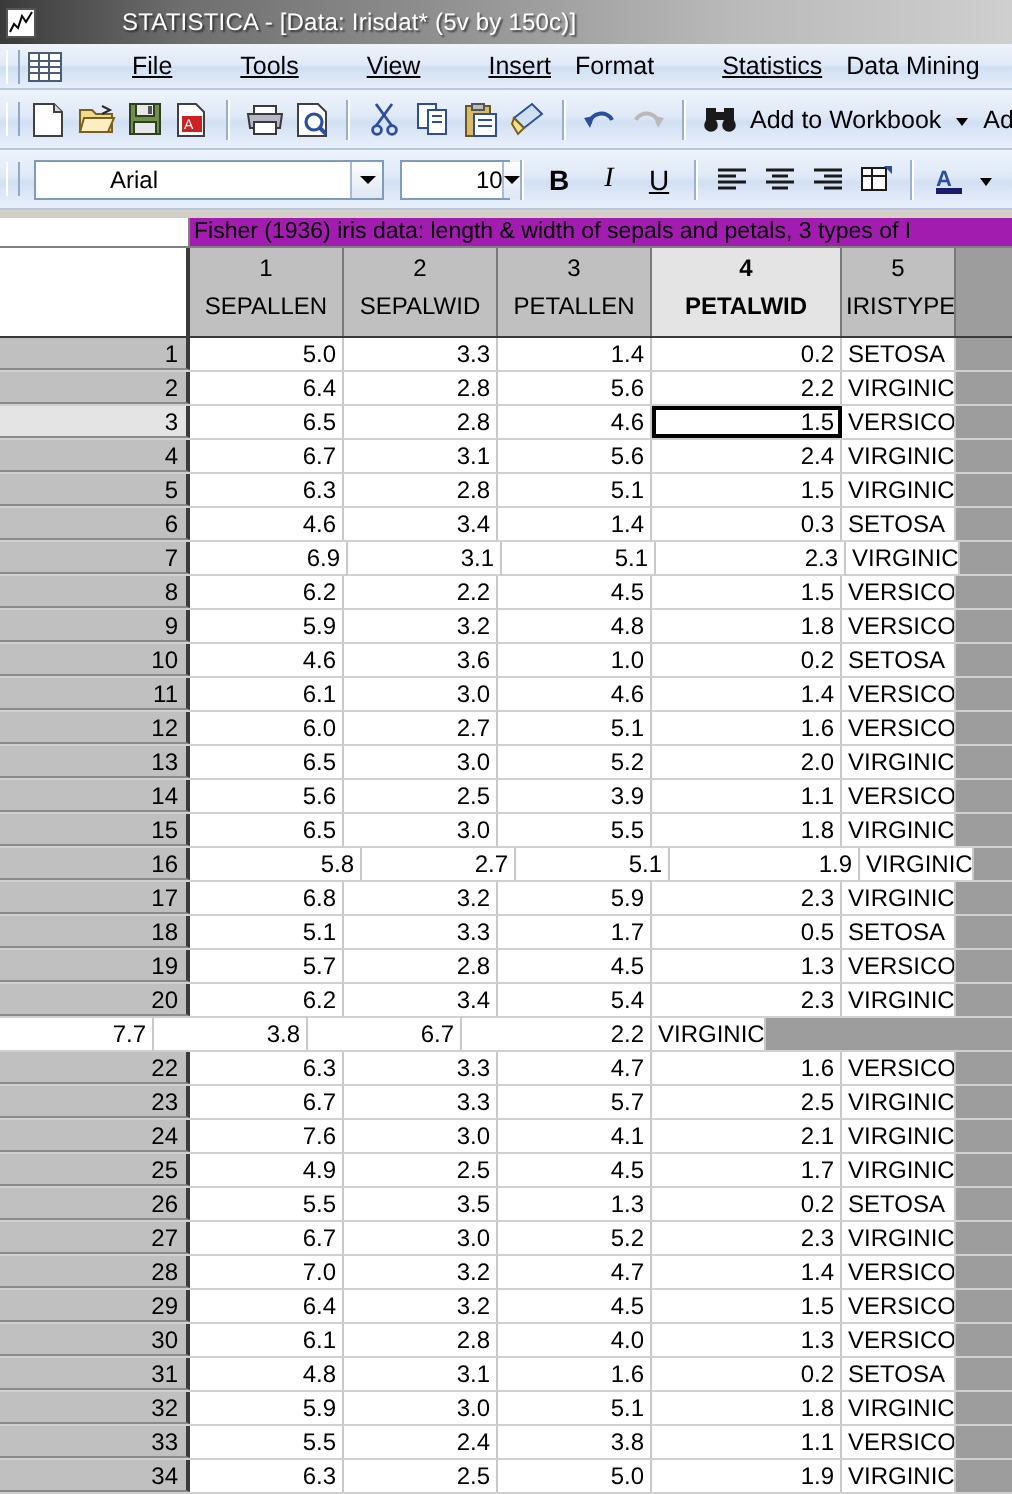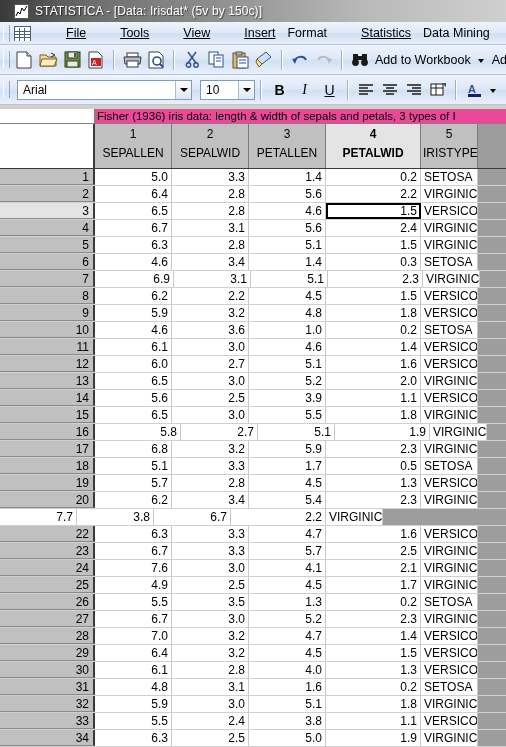--- a/index.html
+++ b/index.html
@@ -9,22 +9,23 @@
     overflow: hidden;
     font-family: "Liberation Sans", sans-serif;
     background: #d4d0c8;
   }
 
   
   #titlebar {
     height: 22px;
     background: linear-gradient(to right, #3a3a3a 0%, #6e6e6e 18%, #8e8e8e 42%, #b9b9b9 72%, #cfcfcf 100%);
     display: flex; align-items: center;
-    padding-left: 14px;
+    padding-left: 3px;
     position: relative;
+    gap: 37px;
   }
   #title-icon {
     width: 15px; height: 15px;
     background: #fff;
     border: 1px solid #555;
     margin-right: 6px;
     display: flex; align-items: flex-end; justify-content: center;
     overflow: hidden;
   }
   #title-icon svg { display:block; }
@@ -103,21 +104,21 @@
 
   
   .combo {
     height: 20px;
     background: #fff;
     border: 1px solid #7f9db9;
     display: flex; align-items: center;
     font-size: 12px;
     flex: none;
   }
-  .combo .val { padding-left: 5px; flex: 1; white-space: nowrap; }
+  .combo .val { padding-left: 5px; flex: 1; white-space: nowrap; margin-left: 32px; }
   .combo .arrow {
     width: 16px; height: 18px;
     background: linear-gradient(to bottom,#fdfefe,#dfe7f2);
     border-left: 1px solid #a8bdd4;
     display: flex; align-items: center; justify-content: center;
   }
   .combo .arrow i {
     width: 0; height: 0;
     border-left: 4px solid transparent;
     border-right: 4px solid transparent;
@@ -149,21 +150,21 @@
     height: 15px;
     border-bottom: 1px solid #808080;
   }
   #desc-corner-top {
     width: 95px; flex: none;
     background: #ffffff;
     border-right: 1px solid #808080;
   }
   #desc-text {
     flex: 1;
-    background: #ec4899;
+    background: #a21caf;
     font-size: 11.5px;
     line-height: 15px;
     white-space: nowrap;
     padding-left: 2px;
     overflow: hidden;
   }
 
   
   #header-row {
     display: flex;

